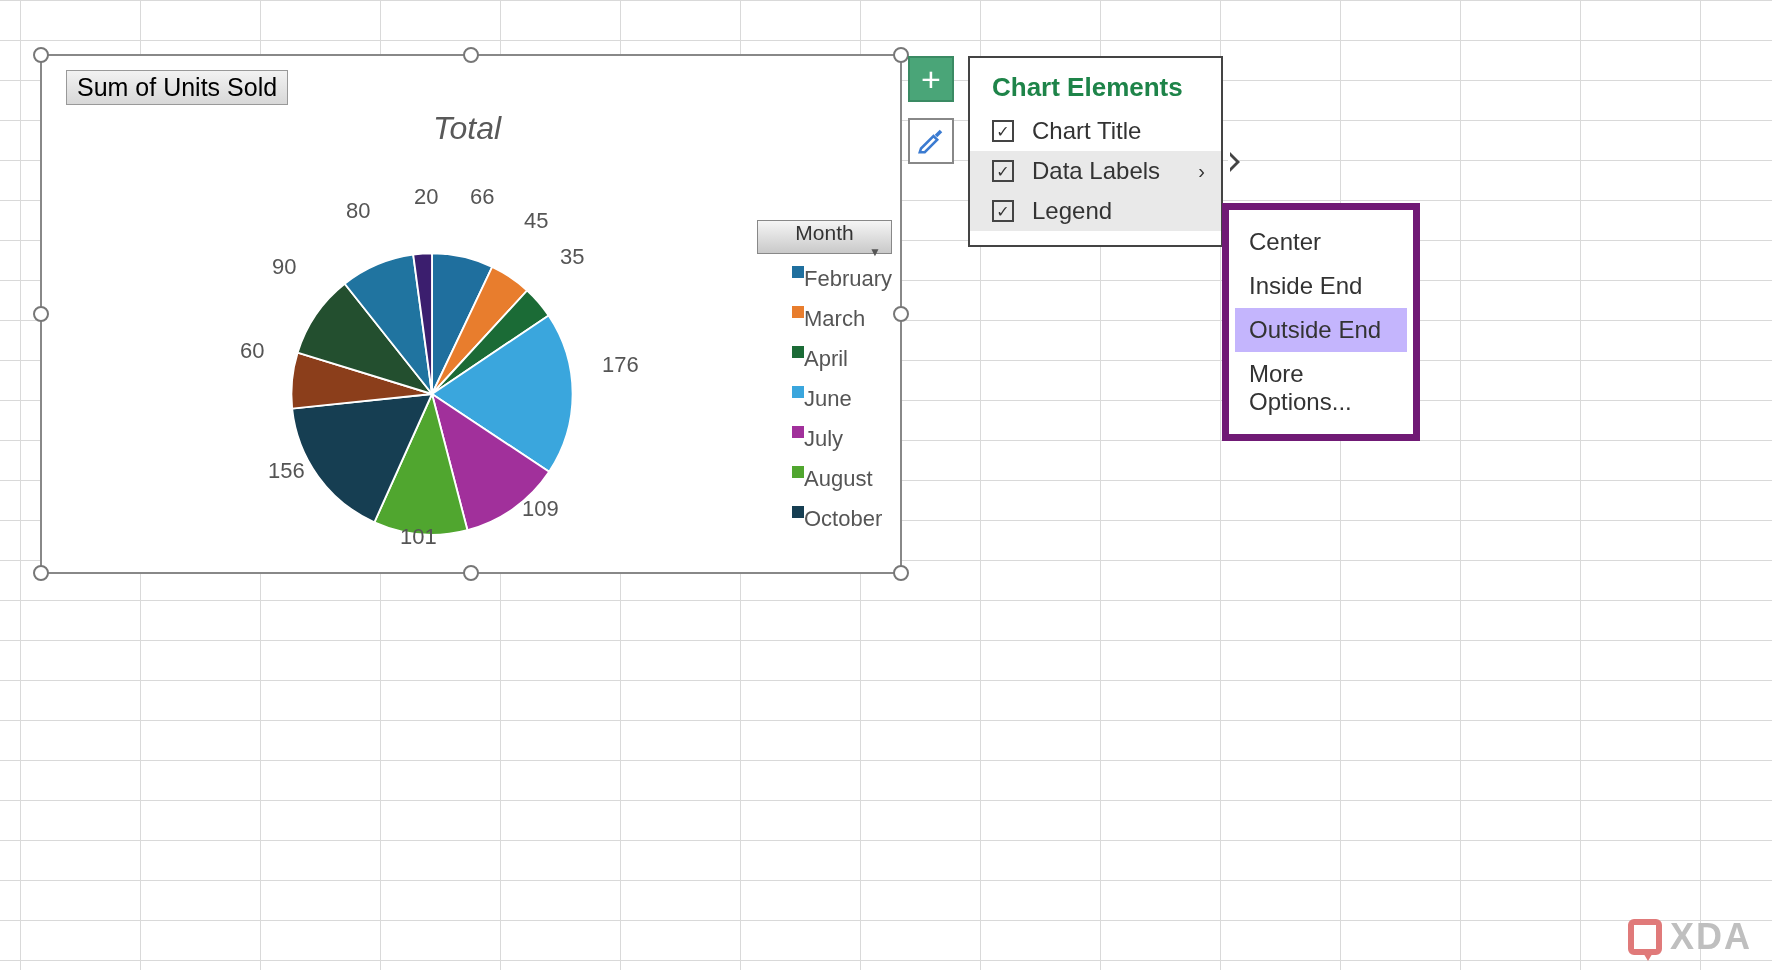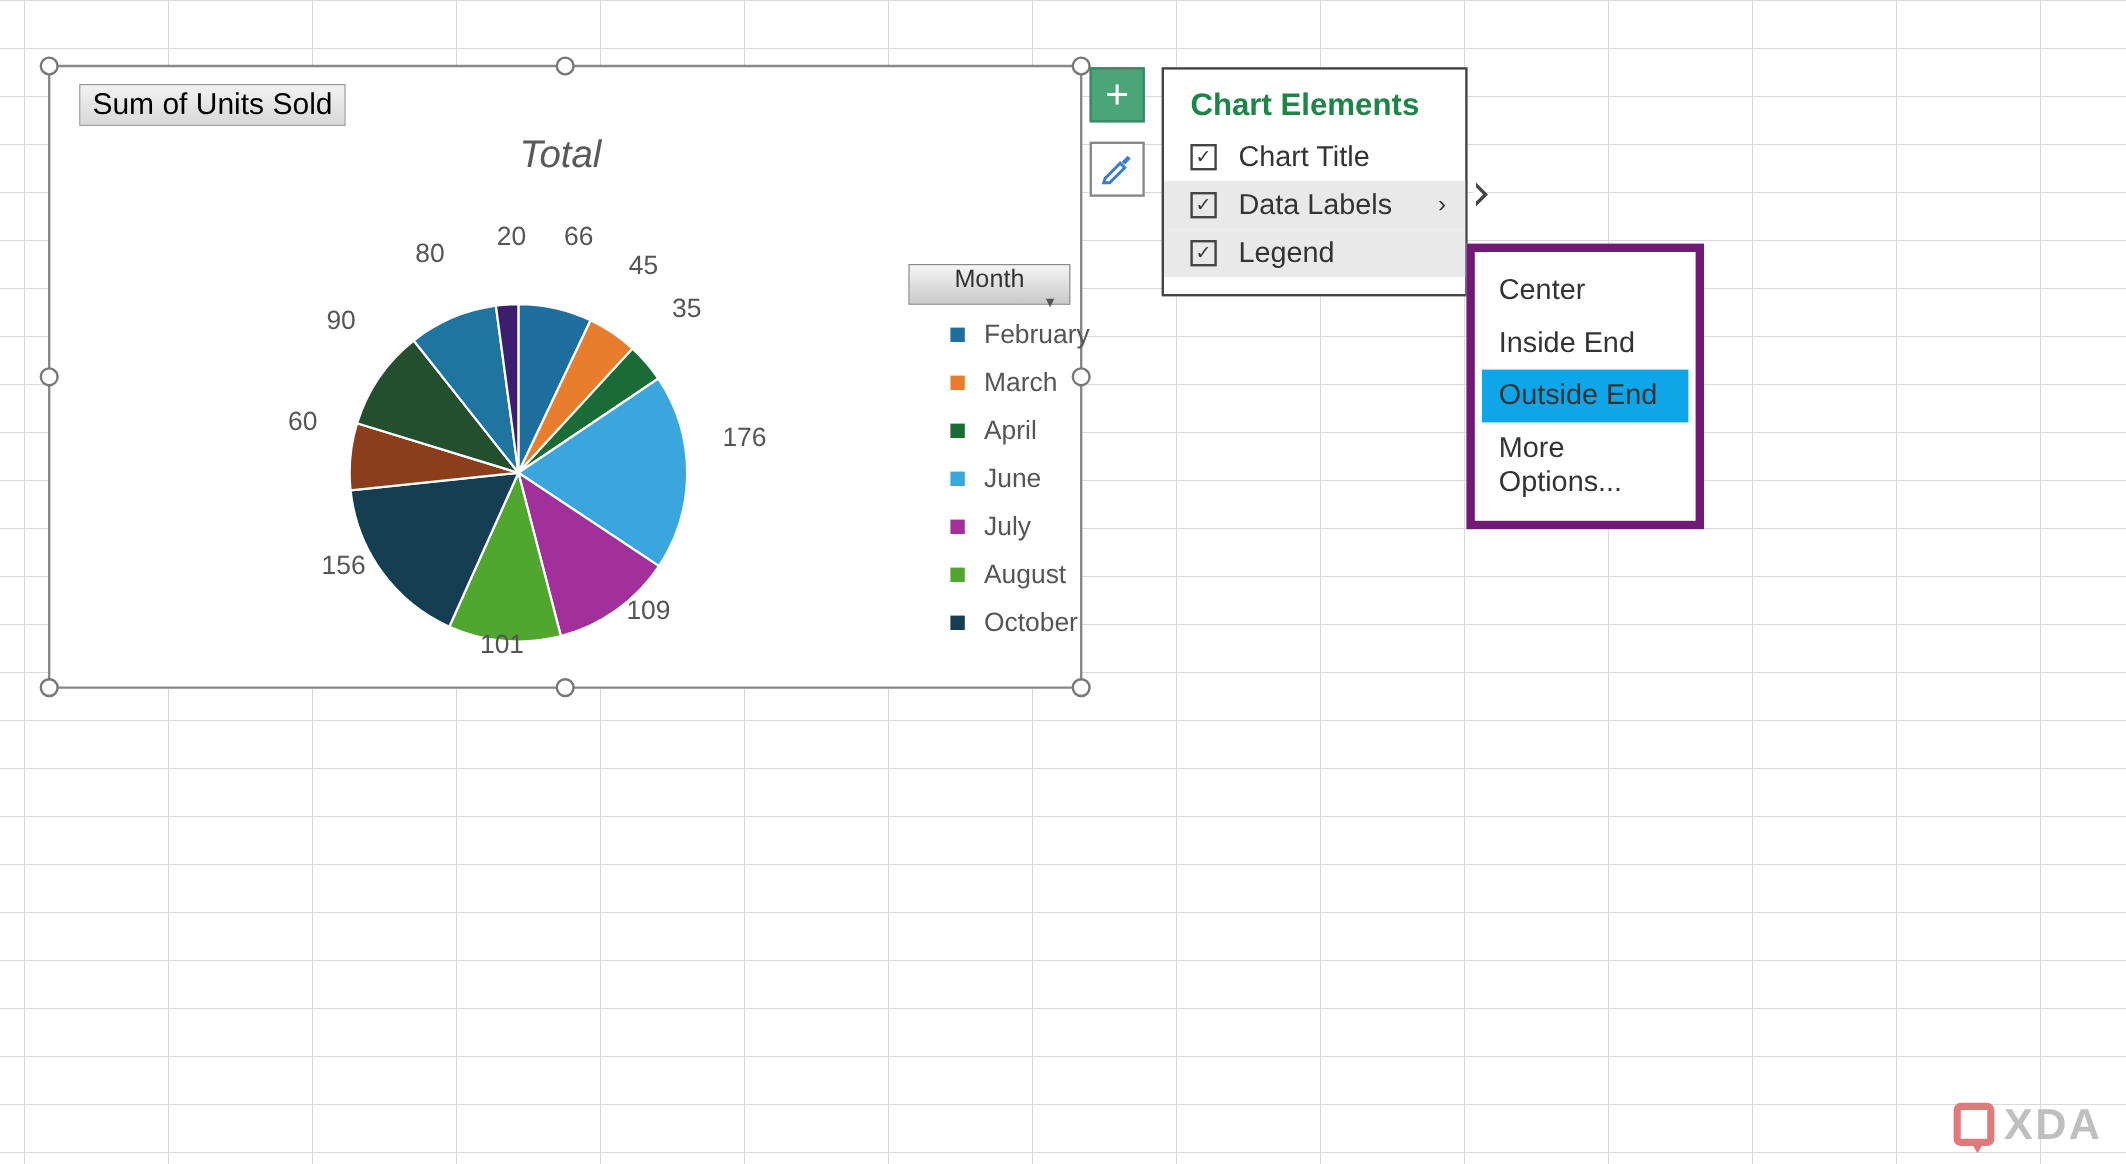--- a/index.html
+++ b/index.html
@@ -75,21 +75,21 @@
     font-size: 21px; color: #333; flex-direction: column;
   }
   .legend-drop .caret {
     margin-left: auto; font-size: 12px; color: #555;
   }
   .legend {
     position: absolute; left: 722px; top: 210px;
     display: flex; flex-direction: column; gap: 14px;
     font-size: 22px; color: #555;
   }
-  .legend-item { display: flex; align-items: center; gap: 16px; padding-left: 28px; }
+  .legend-item { display: flex; align-items: flex-start; gap: 0; padding-left: 28px; }
   .swatch { width: 12px; height: 12px; }
 
   
   .side-btn {
     position: absolute; width: 46px; height: 46px;
     border: 2px solid #888; background: #fff;
     display: flex; align-items: center; justify-content: center;
   }
   .plus-btn { left: 908px; top: 56px; background: #4aa578; border-color: #3a8a63; }
   .plus-btn span { color: #fff; font-size: 34px; font-weight: 200; line-height: 1; }
@@ -139,21 +139,21 @@
   .flyout2 {
     position: absolute; left: 1222px; top: 158px;
     width: 198px; background: #fff;
     border: 7px solid #701a75;
     padding: 10px 6px;
     margin-top: 45px;
   }
   .fl2-row {
     padding: 8px 14px; font-size: 24px; color: #333;
   }
-  .fl2-row.hover { background: #0ea5e9; }
+  .fl2-row.hover { background: #c4b5fd; }
 
   
   .watermark {
     position: absolute; right: 20px; bottom: 12px;
     display: flex; align-items: center; gap: 8px;
     color: #bfbfbf; font-weight: 700; font-size: 36px;
     letter-spacing: 2px;
   }
   .watermark .bubble {
     width: 34px; height: 36px; border: 6px solid #e07a7a;

